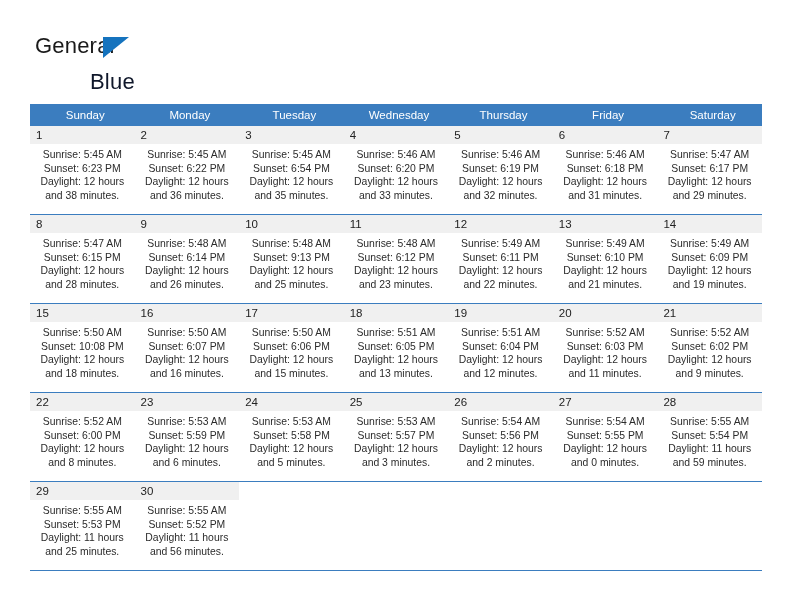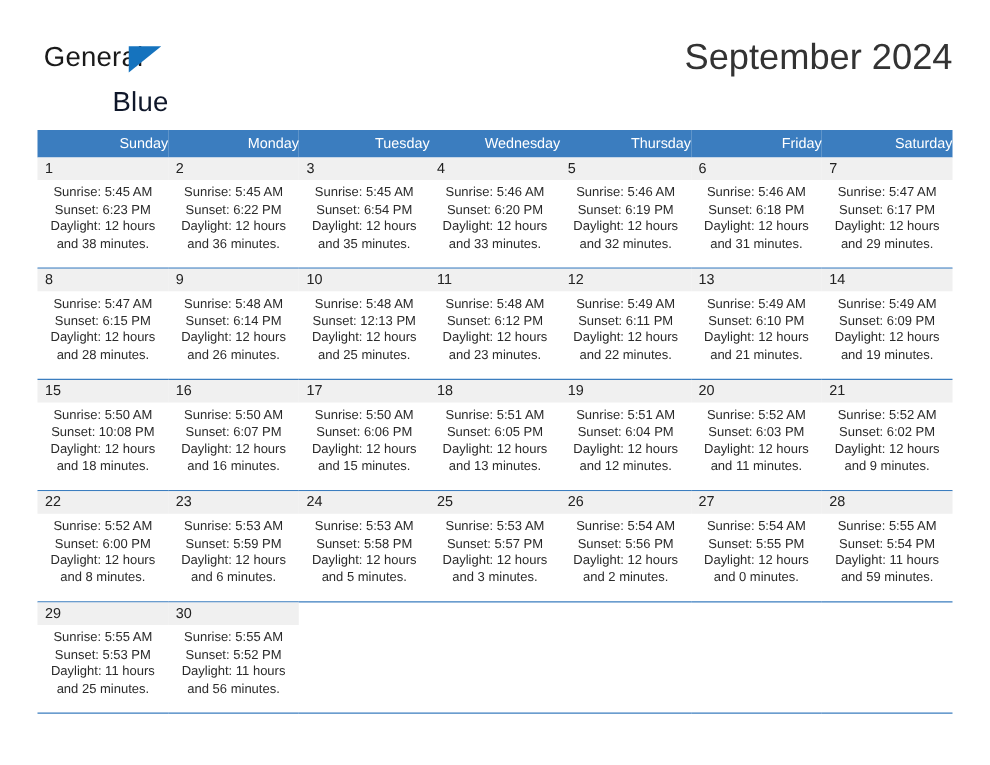--- a/index.html
+++ b/index.html
@@ -95,21 +95,21 @@
     width: 732px;
     border-collapse: collapse;
     table-layout: fixed;
   }
 
   .calendar th {
     background: #3b7dbf;
     color: #ffffff;
     font-size: 11.5px;
     font-weight: normal;
-    text-align: right;
+    text-align: center;
     padding: 5px 0 5px 6px;
     height: 11px;
     border: none;
   }
 
   .calendar td {
     vertical-align: top;
     padding: 0;
     border: none;
     width: 104.57px;
@@ -155,21 +155,20 @@
 
   <div class="header">
 
     <div class="logo">
       <span class="logo-general">General</span>
       <span class="logo-triangle"></span>
       <span class="logo-blue">Blue</span>
     </div>
 
     <div class="title-block">
-      <div class="cal-title">September 2024</div>
     </div>
 
   </div>
 
   <table class="calendar">
     <thead>
       <tr>
         <th>Sunday</th>
         <th>Monday</th>
         <th>Tuesday</th>
@@ -282,21 +281,21 @@
               <div>Daylight: 12 hours</div>
               <div>and 26 minutes.</div>
             </div>
           </div>
         </td>
         <td>
           <div class="daycell">
             <div class="daynum">10</div>
             <div class="dayinfo">
               <div>Sunrise: 5:48 AM</div>
-              <div>Sunset: 12:13 PM</div>
+              <div>Sunset: 9:13 PM</div>
               <div>Daylight: 12 hours</div>
               <div>and 25 minutes.</div>
             </div>
           </div>
         </td>
         <td>
           <div class="daycell">
             <div class="daynum">11</div>
             <div class="dayinfo">
               <div>Sunrise: 5:48 AM</div>

